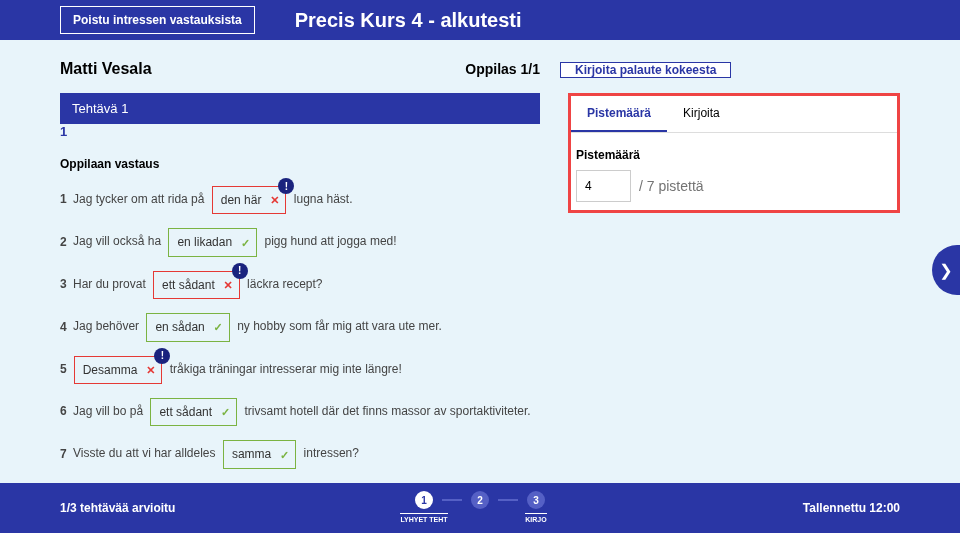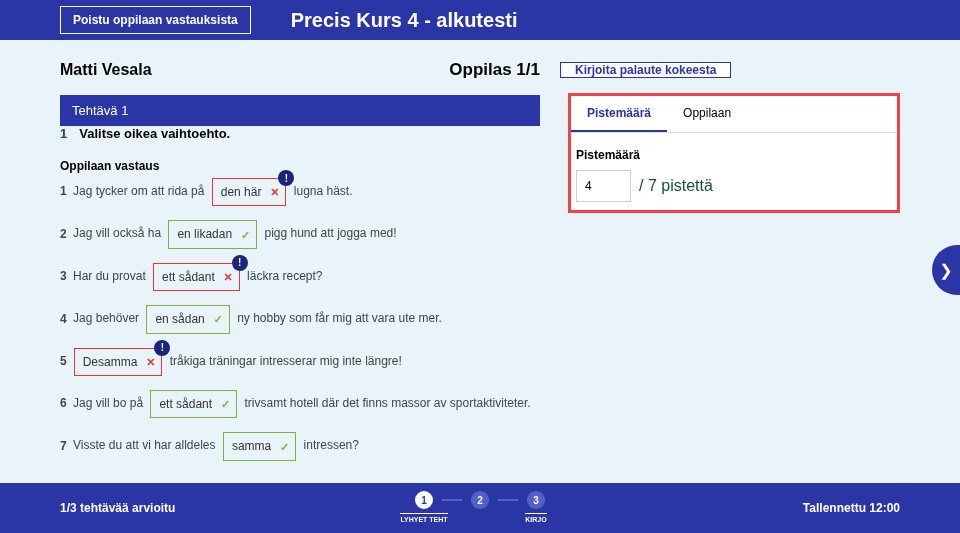--- a/index.html
+++ b/index.html
@@ -4,93 +4,92 @@
 <style>
   * { box-sizing: border-box; margin: 0; padding: 0; }
   body { font-family: Arial, Helvetica, sans-serif; background: #e8f4fa; width: 960px; height: 533px; overflow: hidden; position: relative; }
   .top-bar { background: #2a36a5; height: 40px; display: flex; align-items: center; padding: 0 20px 0 60px; }
   .exit-btn { border: 1px solid #fff; color: #fff; background: transparent; font-size: 12px; font-weight: bold; padding: 6px 12px; cursor: pointer; }
   .title { color: #fff; font-size: 20px; font-weight: bold; margin-left: 40px; }
   .main { padding: 20px 60px 0 60px; display: flex; gap: 20px; }
   .left { flex: 1; }
   .student-row { display: flex; justify-content: space-between; align-items: center; margin-bottom: 15px; gap: 8px; }
   .student-name { font-weight: bold; font-size: 16px; }
-  .student-count { font-weight: bold; font-size: 17px; }
+  .student-count { font-weight: bold; font-size: 14px; }
   .task-header { background: #2a36a5; color: #fff; padding: 8px 12px; font-size: 13px; }
   .question-row { display: flex; gap: 12px; margin-bottom: 18px; }
   .qnum { color: #2a36a5; font-weight: bold; font-size: 13px; }
   .qtext { font-weight: bold; font-size: 13px; }
-  .answer-label { font-weight: bold; font-size: 12px; margin-bottom: 5px; }
+  .answer-label { font-weight: bold; font-size: 12px; margin-bottom: 15px; }
   .sentence { font-size: 12px; color: #444; margin-bottom: 14px; line-height: 1.7; position: relative; }
   .sentence .num { font-weight: bold; margin-right: 3px; }
   .box { display: inline-block; padding: 3px 24px 3px 8px; border: 1px solid; position: relative; vertical-align: middle; margin: 0 4px; }
   .box.correct { border-color: #7bb342; color: #333; }
   .box.wrong { border-color: #e53935; color: #333; }
   .box .mark { position: absolute; right: 6px; top: 50%; transform: translateY(-50%); font-weight: bold; font-size: 11px; }
   .box.correct .mark { color: #7bb342; }
   .box.wrong .mark { color: #e53935; }
   .badge { position: absolute; top: -9px; right: -9px; width: 16px; height: 16px; background: #1a237e; border-radius: 50%; color: #fff; font-size: 10px; font-weight: bold; display: flex; align-items: center; justify-content: center; }
   .right { width: 340px; }
   .feedback-btn { border: 1.5px solid #2a36a5; color: #2a36a5; background: #fff; font-size: 12px; font-weight: bold; padding: 0 14px; cursor: pointer; margin-bottom: 15px; }
   .score-panel { border: 3px solid #ef4444; padding: 0; background: #fff; margin-left: 8px; }
   .tabs { display: flex; border-bottom: 1px solid #ddd; }
   .tab { padding: 10px 16px; font-size: 12px; cursor: pointer; }
   .tab.active { color: #2a36a5; font-weight: bold; border-bottom: 2px solid #2a36a5; }
   .score-body { padding: 15px 5px 8px 5px; }
   .score-label { font-weight: bold; font-size: 12px; margin-bottom: 8px; }
   .score-input-row { display: flex; align-items: center; gap: 8px; }
   .score-input { width: 55px; padding: 8px; border: 1px solid #ccc; font-size: 12px; text-align: left; }
-  .score-max { font-size: 16px; color: #14532d; }
+  .score-max { font-size: 14px; color: #737373; }
   .bottom-bar { position: absolute; bottom: 0; left: 0; right: 0; background: #2a36a5; height: 50px; display: flex; align-items: center; justify-content: space-between; padding: 0 60px; color: #fff; font-size: 12px; font-weight: bold; }
   .steps { display: flex; align-items: flex-start; gap: 0; position: absolute; left: 50%; transform: translateX(-50%); top: 8px; }
   .step { display: flex; flex-direction: column; align-items: center; width: 56px; }
   .circle { width: 18px; height: 18px; border-radius: 50%; display: flex; align-items: center; justify-content: center; font-size: 10px; font-weight: bold; }
   .circle.active { background: #fff; color: #2a36a5; }
   .circle.inactive { background: #5560c5; color: #fff; }
   .connector { width: 20px; height: 2px; background: #5560c5; margin-top: 8px; margin-left: -10px; margin-right: -10px; }
   .step-label { font-size: 7px; color: #fff; margin-top: 4px; border-top: 1px solid #fff; padding-top: 2px; white-space: nowrap; overflow: hidden; max-width: 56px; }
   .side-arrow { position: absolute; right: 0; top: 245px; width: 28px; height: 50px; background: #2a36a5; border-radius: 25px 0 0 25px; display: flex; align-items: center; justify-content: center; color: #fff; font-size: 16px; cursor: pointer; }
 </style>
 </head>
 <body>
 
 <div class="top-bar">
-  <button class="exit-btn">Poistu oppilaan vastauksista</button>
+  <button class="exit-btn">Poistu intressen vastauksista</button>
   <div class="title">Precis Kurs 4 - alkutesti</div>
 </div>
 
 <div class="main">
   <div class="left">
     <div class="student-row">
       <div class="student-name">Matti Vesala</div>
       <div class="student-count">Oppilas 1/1</div>
     </div>
     <div class="task-header">Tehtävä 1</div>
     <div class="question-row">
       <span class="qnum">1</span>
-      <span class="qtext">Valitse oikea vaihtoehto.</span>
     </div>
     <div class="answer-label">Oppilaan vastaus</div>
     <div id="sentences">
         <div class="sentence"><span class="num">1</span> Jag tycker om att rida på <span class="box wrong">den här<span class="mark">✕</span><span class="badge">!</span></span> lugna häst.</div>
         <div class="sentence"><span class="num">2</span> Jag vill också ha <span class="box correct">en likadan<span class="mark">✓</span></span> pigg hund att jogga med!</div>
         <div class="sentence"><span class="num">3</span> Har du provat <span class="box wrong">ett sådant<span class="mark">✕</span><span class="badge">!</span></span> läckra recept?</div>
         <div class="sentence"><span class="num">4</span> Jag behöver <span class="box correct">en sådan<span class="mark">✓</span></span> ny hobby som får mig att vara ute mer.</div>
         <div class="sentence"><span class="num">5</span><span class="box wrong">Desamma<span class="mark">✕</span><span class="badge">!</span></span> tråkiga träningar intresserar mig inte längre!</div>
         <div class="sentence"><span class="num">6</span> Jag vill bo på <span class="box correct">ett sådant<span class="mark">✓</span></span> trivsamt hotell där det finns massor av sportaktiviteter.</div>
         <div class="sentence"><span class="num">7</span> Visste du att vi har alldeles <span class="box correct">samma<span class="mark">✓</span></span> intressen?</div>
       </div>
   </div>
 
   <div class="right">
     <button class="feedback-btn">Kirjoita palaute kokeesta</button>
     <div class="score-panel">
       <div class="tabs">
         <div class="tab active">Pistemäärä</div>
-        <div class="tab">Oppilaan</div>
+        <div class="tab">Kirjoita</div>
       </div>
       <div class="score-body">
         <div class="score-label">Pistemäärä</div>
         <div class="score-input-row">
           <input class="score-input" value="4" style="">
           <span class="score-max">/ 7 pistettä</span>
         </div>
       </div>
     </div>
   </div>

